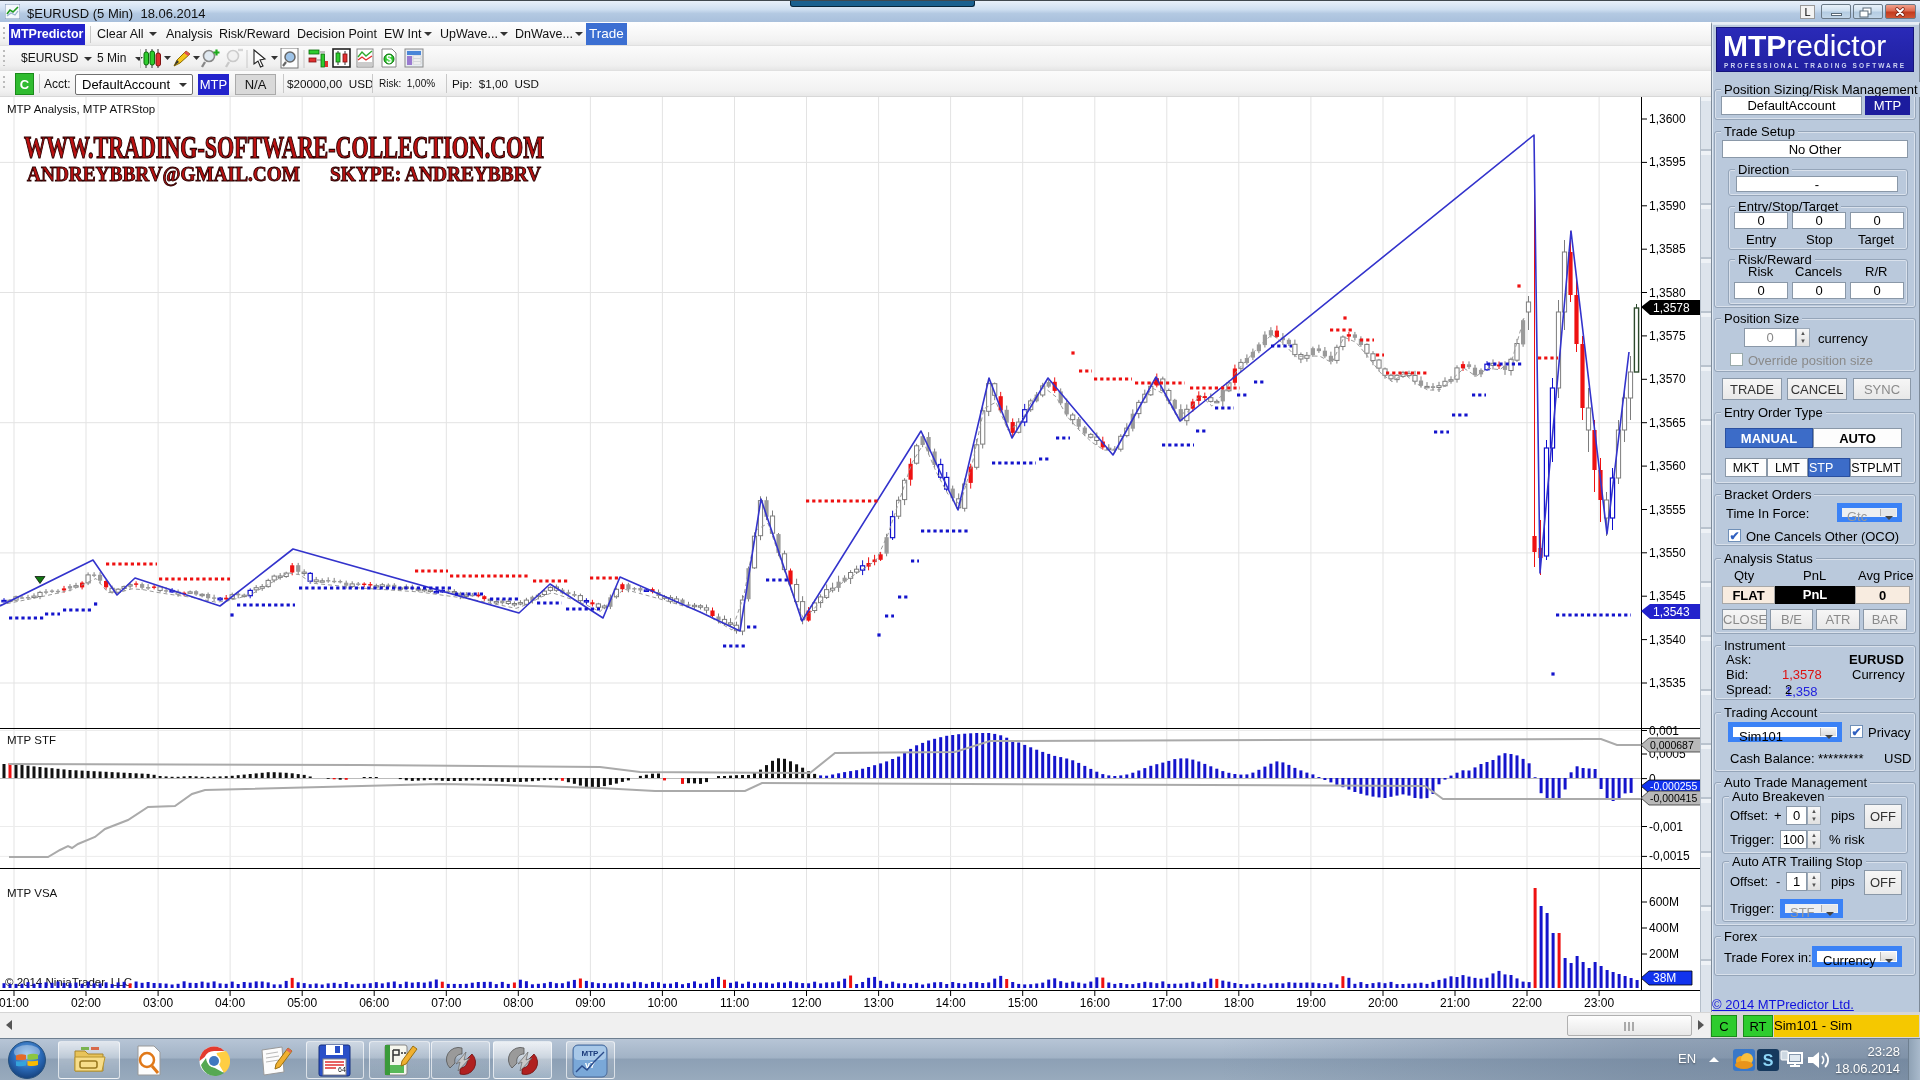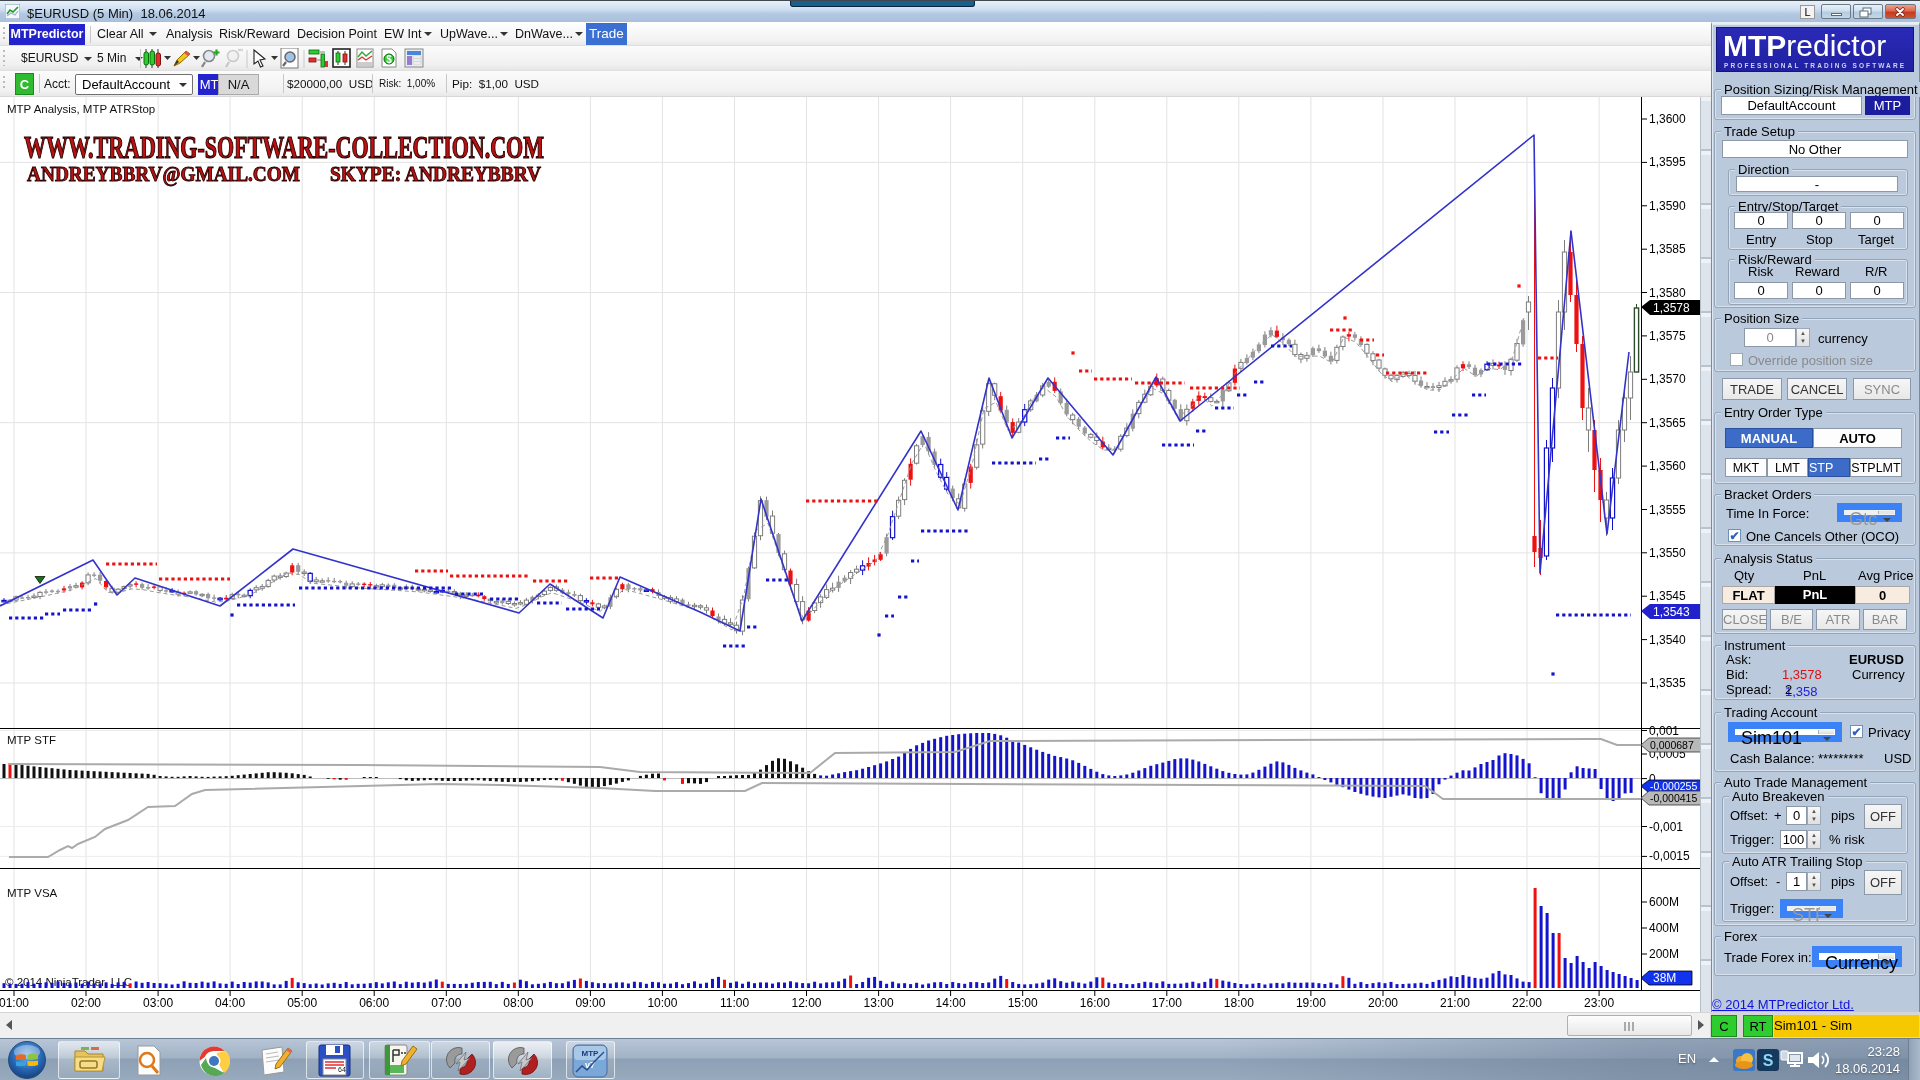--- a/index.html
+++ b/index.html
@@ -33,21 +33,21 @@
 .btn{position:absolute;background:linear-gradient(#f6f6f6,#e8e8e8);border:1px solid #8a98a8;
  font-size:13px;color:#333;text-align:center}
 .btn.dis{color:#8a8a8a}
 .bluebtn{background:#3c6cc8;color:#fff;font-weight:bold;border:1px solid #2a50a0}
 .whitebtn{background:#fdfdfd;color:#000;font-weight:bold;border:1px solid #8a98a8}
 .cb{position:absolute;width:13px;height:13px;background:#fff;border:1px solid #7090b8;
  font-size:12px;line-height:12px;color:#3060c0;text-align:center;font-weight:bold}
 .slab{position:absolute;font-size:13px;color:#000;white-space:nowrap}
 .spin{position:absolute;width:14px;height:18px;background:linear-gradient(#f8f8f8,#e0e0e0);
  border:1px solid #9aa8b8;font-size:6px;color:#555;text-align:center;line-height:8px}
-.ddown{position:absolute;background:#fff;border:7px solid #3b82f6;font-size:18px;color:#000}
+.ddown{position:absolute;background:#fff;border:5px solid #3b82f6;font-size:13px;color:#000}
 .ddarr{position:absolute;right:1px;top:1px;bottom:1px;width:16px;
  background:linear-gradient(#f4f4f4,#dcdcdc);border-left:1px solid #b0b0b0}
 .ddarr:after{content:"";position:absolute;left:4px;top:7px;width:0;height:0;
  border-left:4px solid transparent;border-right:4px solid transparent;border-top:4px solid #444}
 .taskbar{position:absolute;left:0;top:1038px;width:1920px;height:42px;
  background:linear-gradient(#b7c5d6 0%,#a2b3c6 45%,#8da0b5 50%,#98aabd 100%);
  border-top:1px solid #6e7f90}
 .tb-box{position:absolute;top:2px;height:38px;border:1px solid rgba(255,255,255,.65);
  border-radius:3px;background:linear-gradient(rgba(255,255,255,.35),rgba(255,255,255,.12) 50%,rgba(120,140,160,.15))}
 </style></head><body>
@@ -185,21 +185,21 @@
 
 </div>
 
 <div class="acctbar">
  <div class="grip" style="top:5px;bottom:5px"></div>
  <div class="abs" style="left:15px;top:2px;width:19px;height:22px;background:#2fbb2f;border:1px solid #1a8a1a;color:#fff;font-weight:bold;font-size:13px;text-align:center;line-height:22px">C</div>
  <div class="sep" style="left:39px;top:3px"></div>
  <div class="tbtxt" style="left:44px;top:0;height:26px;line-height:26px">Acct:</div>
  <div class="abs" style="left:75px;top:3px;width:118px;height:21px;background:#fff;border:1px solid #707070;border-radius:2px;font-size:13px;line-height:19px;padding-left:6px">DefaultAccount<span class="caret abs" style="right:5px;top:8px"></span></div>
  <div class="abs" style="left:198px;top:3px;width:31px;height:21px;background:#2323cc;color:#fff;font-size:13px;text-align:center;line-height:21px">MTP</div>
- <div class="abs" style="left:218px;top:3px;width:41px;height:21px;background:#d9d9d9;border:1px solid #aaa;color:#111;font-size:13px;text-align:center;line-height:19px">N/A</div>
+ <div class="abs" style="left:235px;top:3px;width:41px;height:21px;background:#d9d9d9;border:1px solid #aaa;color:#111;font-size:13px;text-align:center;line-height:19px">N/A</div>
  <div class="sep" style="left:283px;top:3px"></div>
  <div class="tbtxt" style="left:287px;top:0;height:26px;line-height:26px;font-size:11.7px">$20000,00&nbsp;&nbsp;USD</div>
  <div class="sep" style="left:372px;top:3px"></div>
  <div class="tbtxt" style="left:379px;top:0;height:36px;line-height:26px;font-size:10px">Risk:&nbsp;&nbsp;1,00%</div>
  <div class="sep" style="left:446px;top:3px"></div>
  <div class="tbtxt" style="left:452px;top:0;height:26px;line-height:26px;font-size:11.7px">Pip:&nbsp;&nbsp;$1,00&nbsp;&nbsp;USD</div>
 </div>
 
 <div class="abs" style="left:0;top:0;width:1710px;height:1012px">
 <svg width="1710" height="1012" viewBox="0 0 1710 1012" style="position:absolute;left:0;top:0" font-family="Liberation Sans, sans-serif">
@@ -1543,21 +1543,21 @@
 <div class="fld" style="left:1734px;top:212px;width:54px;height:17px;line-height:16px">0</div>
 <div class="fld" style="left:1792px;top:212px;width:54px;height:17px;line-height:16px">0</div>
 <div class="fld" style="left:1850px;top:212px;width:54px;height:17px;line-height:16px">0</div>
 <div class="slab" style="left:1746px;top:232px">Entry</div>
 <div class="slab" style="left:1806px;top:232px">Stop</div>
 <div class="slab" style="left:1858px;top:232px">Target</div>
 <div class="gbox" style="left:1728px;top:259px;width:180px;height:46px">
     <div class="glab">Risk/Reward</div>
   </div>
 <div class="slab" style="left:1748px;top:264px">Risk</div>
-<div class="slab" style="left:1795px;top:264px">Reward</div>
+<div class="slab" style="left:1795px;top:264px">Cancels</div>
 <div class="slab" style="left:1865px;top:264px">R/R</div>
 <div class="fld" style="left:1734px;top:282px;width:54px;height:17px;line-height:16px">0</div>
 <div class="fld" style="left:1792px;top:282px;width:54px;height:17px;line-height:16px">0</div>
 <div class="fld" style="left:1850px;top:282px;width:54px;height:17px;line-height:16px">0</div>
 
 <div class="gbox" style="left:1714px;top:318px;width:202px;height:54px">
     <div class="glab">Position Size</div>
   </div>
 <div class="fld" style="left:1744px;top:328px;width:52px;height:19px;line-height:18px;color:#888">0</div>
 <div class="spin" style="left:1796px;top:328px;height:19px">▲<br>▼</div>

